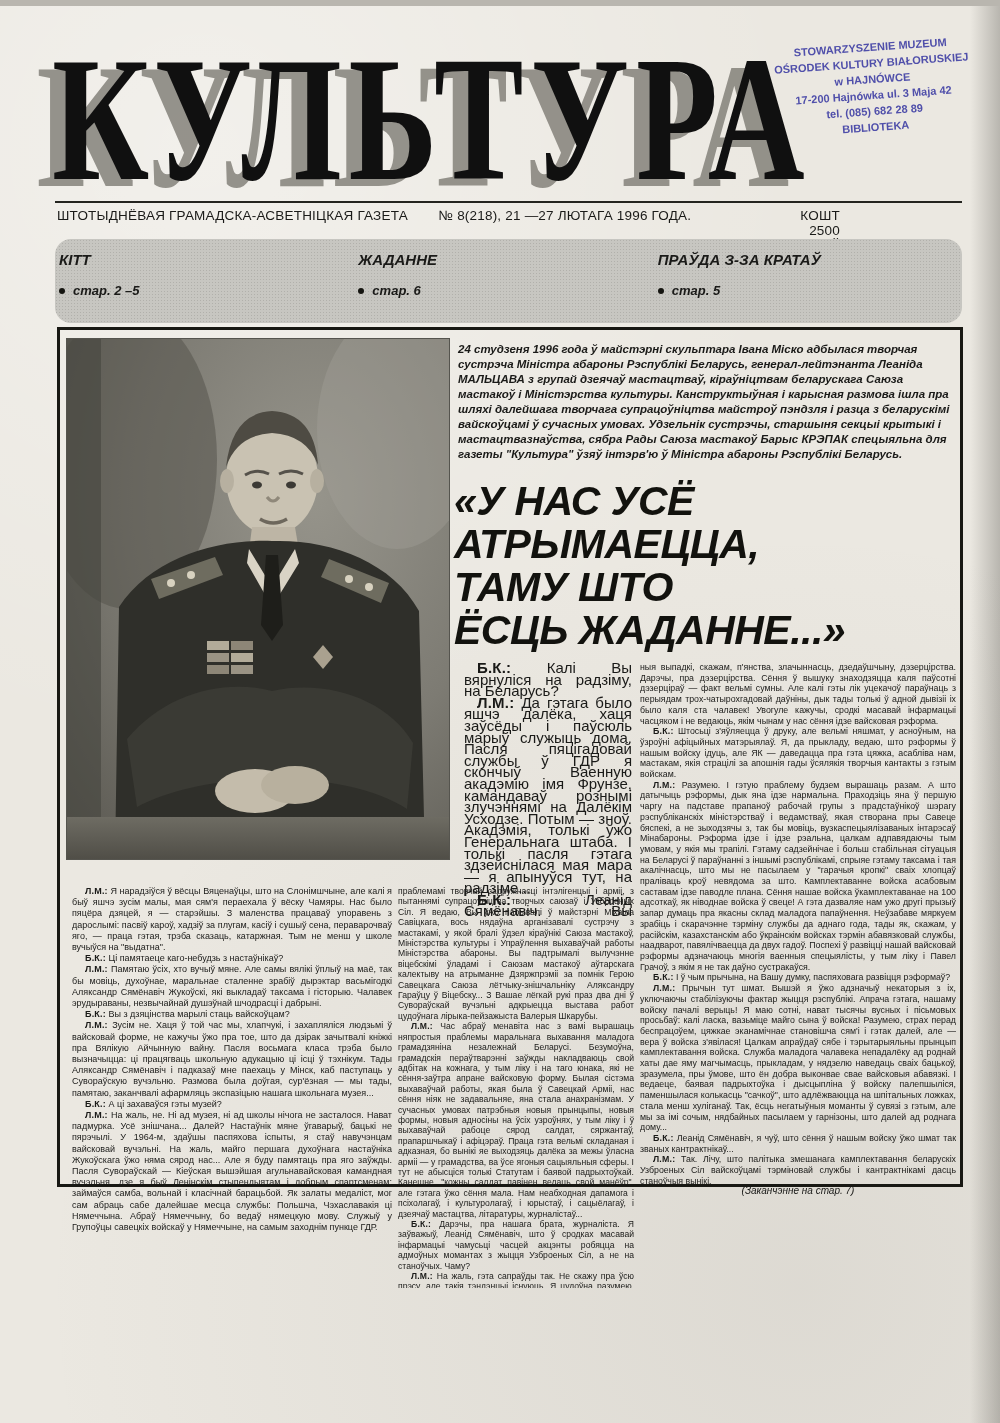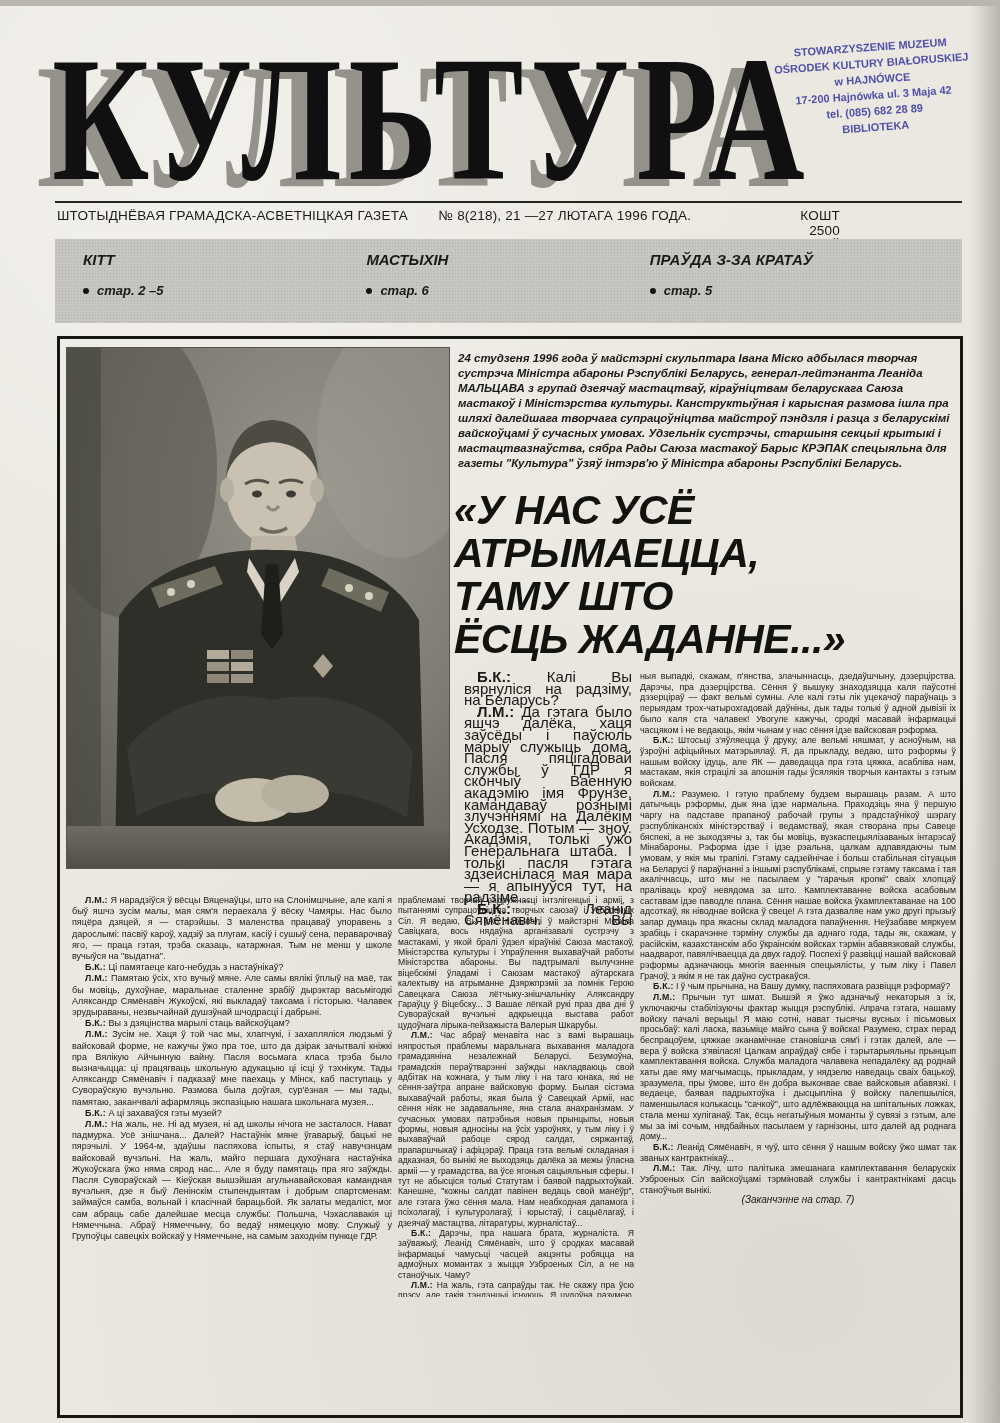--- a/index.html
+++ b/index.html
@@ -36,29 +36,29 @@
   }
   .subbar .s-left  { width:395px; }
   .subbar .s-center{ width:360px; }
   .subbar .s-right { flex:1; text-align:right; padding-right:120px; }
   
   .teasers {
     position:absolute; left:55px; right:38px; top:233px; height:84px;
     background:#c7c6c1;
     background-image:radial-gradient(rgba(80,78,72,.18) 1px, transparent 1px);
     background-size:3px 3px;
-    display:flex; padding:12px 28px 0; box-sizing:border-box;
+    display:flex; padding:12px 4px 0; box-sizing:border-box;border-radius:16px;
   }
   .teaser { width:33.3%; }
   .teaser .t-title { font-weight:700; font-style:italic; font-size:15px; }
   .teaser .t-page  { margin-top:15px; font-weight:700; font-style:italic; font-size:13px; display:flex; align-items:center; }
   .teaser .dot { width:6px; height:6px; border-radius:50%; background:#151510; display:inline-block; margin-right:8px; }
   
   .article-box {
-    position:absolute; left:57px; top:330px; width:906px; height:1082px;
+    position:absolute; left:57px; top:321px; width:906px; height:860px;
     border:3px solid #181813; box-sizing:border-box;
   }
   .photo {
     position:absolute; left:6px; top:8px; width:382px; height:520px;
     border:1px solid #55544e; background:#85837c; overflow:hidden;
   }
   .photo svg { display:block; width:100%; height:100%; }
   .intro {
     position:absolute; left:398px; top:12px; width:498px;
     font-size:11.5px; font-weight:700; font-style:italic; line-height:1.3;
@@ -103,21 +103,21 @@
 
   <div class="teasers">
     <div class="teaser">
       <div class="t-title">КІТТ</div>
       <div class="t-page">
         <span class="dot"></span>
         <span>стар. 2 –5</span>
       </div>
     </div>
     <div class="teaser">
-      <div class="t-title">МАСТЫХІН</div>
+      <div class="t-title">ЖАДАННЕ</div>
       <div class="t-page">
         <span class="dot"></span>
         <span>стар. 6</span>
       </div>
     </div>
     <div class="teaser">
       <div class="t-title">ПРАЎДА З-ЗА КРАТАЎ</div>
       <div class="t-page">
         <span class="dot"></span>
         <span>стар. 5</span>

